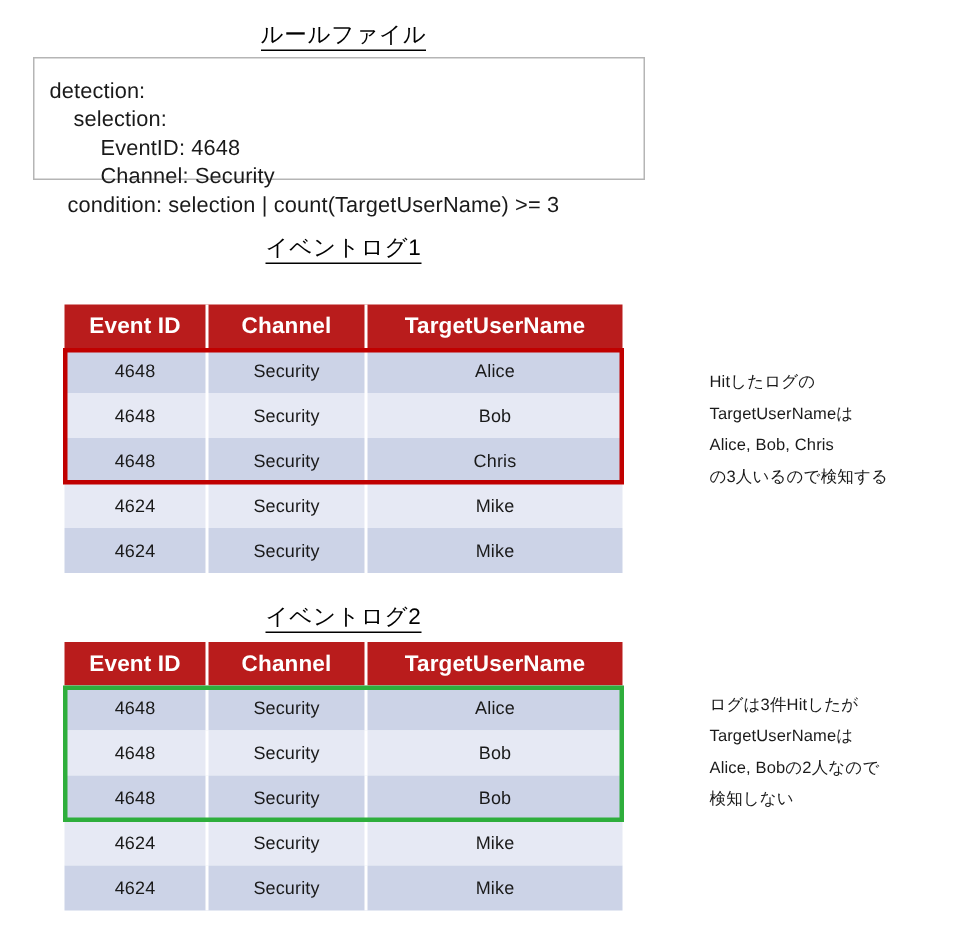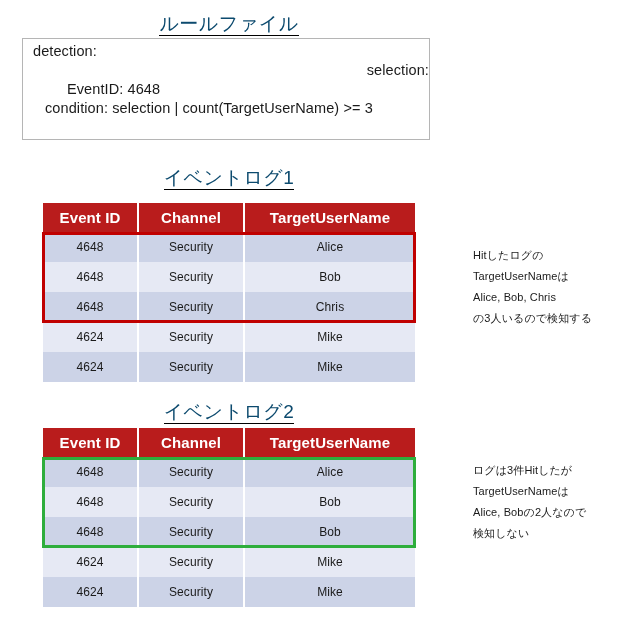--- a/index.html
+++ b/index.html
@@ -22,56 +22,56 @@
     position: absolute;
     left: 0;
     top: 0;
     width: 643px;
     height: 630px;
   }
 
   
   .section-title {
     position: absolute;
-    font-size: 19px;
+    font-size: 15px;
     line-height: 19px;
-    color: #0c4a6e;
+    color: #000000;
     text-align: center;
     white-space: nowrap;
     letter-spacing: 0.5px;
   }
   .section-title .u {
     border-bottom: 1px solid #000000;
     padding-bottom: 1px;
   }
 
   #title-rule      { left: 43px; top: 14px;  width: 372px; }
-  #title-log1      { left: 43px; top: 168px; width: 372px; }
+  #title-log1      { left: 43px; top: 156px; width: 372px; }
   #title-log2      { left: 43px; top: 402px; width: 372px; }
 
   
   .rule-box {
     position: absolute;
     left: 22px;
     top: 38px;
     width: 408px;
-    height: 102px;
+    height: 82px;
     border: 1px solid #b5b5b5;
     background: #ffffff;
     box-sizing: border-box;
-    padding: 3px 0 0 10px;
+    padding: 13px 0 0 10px;
   }
   .rule-line {
     font-size: 14.5px;
     line-height: 19px;
     color: #1a1a1a;
     white-space: pre;
     letter-spacing: 0.1px;
   }
-  .indent-1 { padding-left: 16px; text-align: right; }
+  .indent-1 { padding-left: 16px; }
   .indent-2 { padding-left: 34px; }
   .indent-3 { padding-left: 12px; }
 
   
   .log-table {
     position: absolute;
     left: 43px;
     width: 372px;
     border-collapse: collapse;
     table-layout: fixed;
@@ -152,20 +152,21 @@
 <div class="canvas">
 
   <div class="section-title" id="title-rule">
     <span class="u">ルールファイル</span>
   </div>
 
   <div class="rule-box">
     <div class="rule-line">detection:</div>
     <div class="rule-line indent-1">selection:</div>
     <div class="rule-line indent-2">EventID: 4648</div>
+    <div class="rule-line indent-2">Channel: Security</div>
     <div class="rule-line indent-3">condition: selection | count(TargetUserName) &gt;= 3</div>
   </div>
 
   <div class="section-title" id="title-log1">
     <span class="u">イベントログ1</span>
   </div>
 
   <table class="log-table" id="table-log1">
     <colgroup>
       <col class="c-event">

